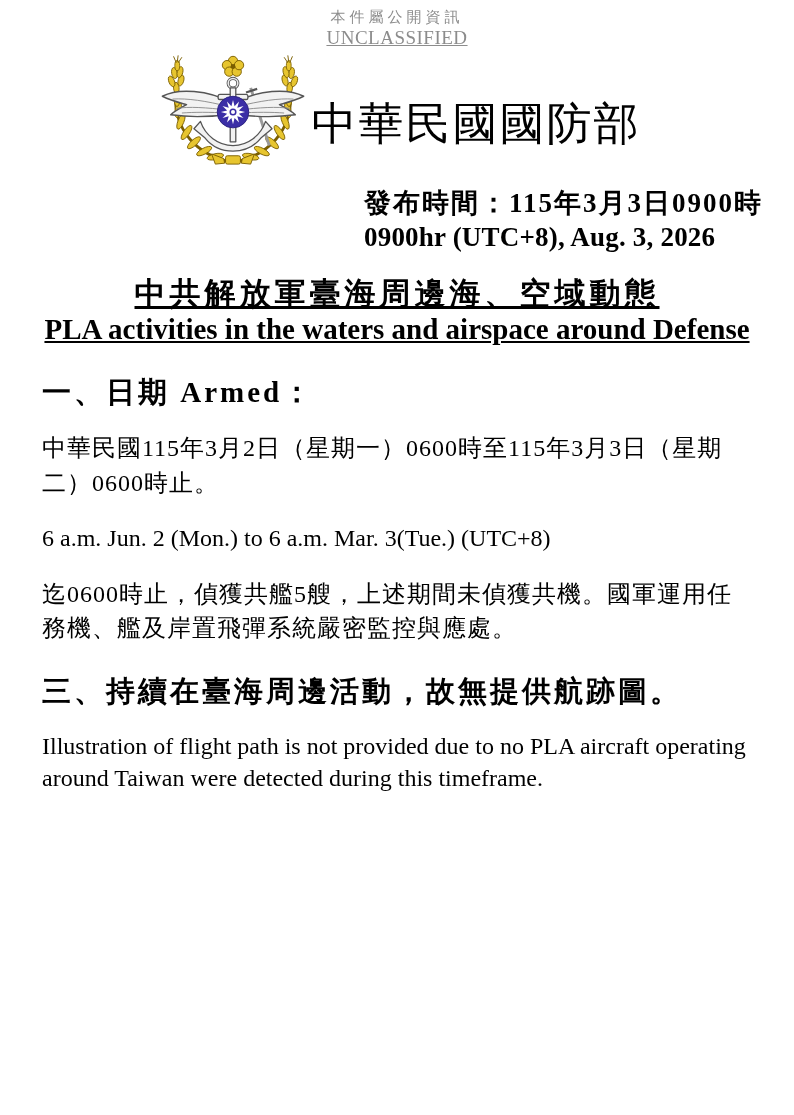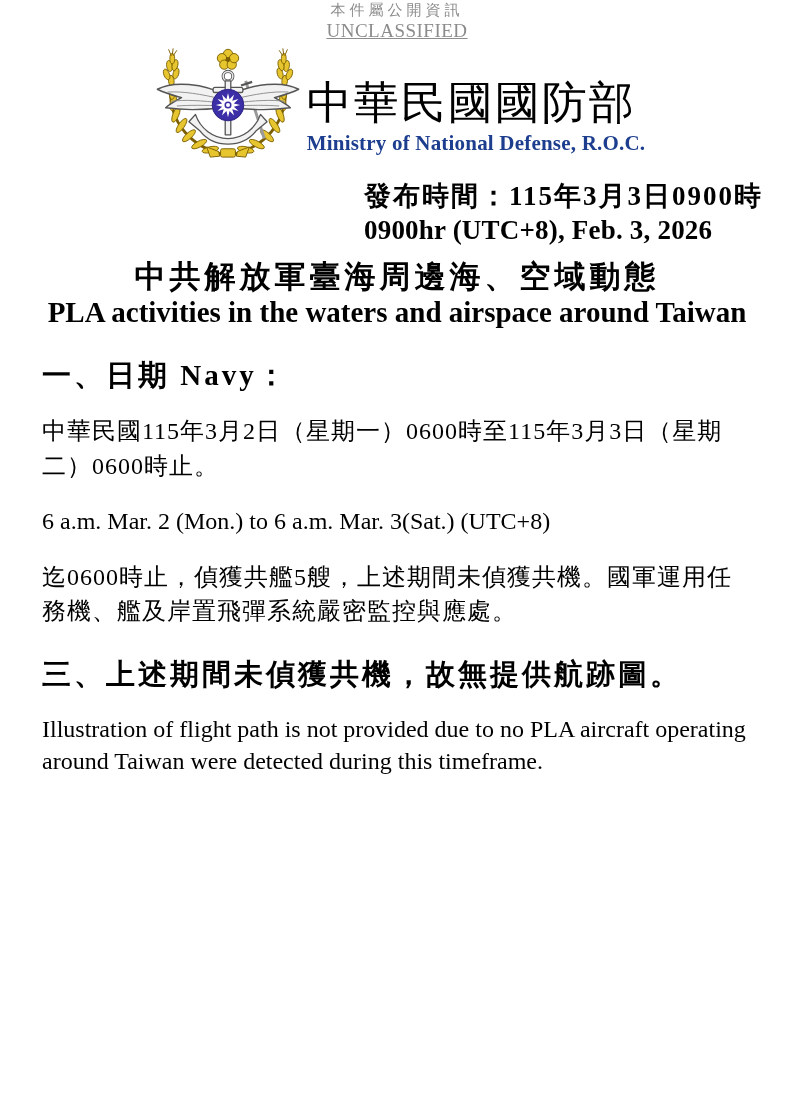--- a/index.html
+++ b/index.html
@@ -6,38 +6,38 @@
     margin: 0; padding: 0;
     width: 794px; height: 1115px;
     background: #ffffff;
     color: #000;
     font-family: "Liberation Serif", "DejaVu Serif", serif;
     overflow: hidden;
   }
   .page { width: 794px; height: 1115px; position: relative; }
 
   
-  .classification { text-align: center; color: var(--classification-gray, #8c8c8c); }
+  .classification { text-align: center; padding-top: 7px; color: var(--classification-gray, #8c8c8c); }
   .cls-zh { font-size: 15px; letter-spacing: 4px; line-height: 1.35; }
   .cls-en { font-size: 19px; letter-spacing: 0.5px; line-height: 1.15; text-decoration: underline; }
 
   
   .header-row { display: flex; justify-content: center; align-items: center; margin-top: 4px; height: 120px; }
   .emblem { width: 158px; height: 118px; flex: 0 0 auto; }
   .org-block { margin-left: 0px; padding-top: 24px; }
   .org-zh { font-size: 45px; line-height: 1.05; letter-spacing: 2px; white-space: nowrap; }
   .org-en { font-size: 21px; font-weight: bold; color: var(--ministry-blue, #1d3e8f); margin-top: 3px; letter-spacing: 0.2px; }
 
   
   .release { margin: 14px 0 0 364px; font-size: 27px; line-height: 1.25; font-weight: bold; }
   .release-zh { letter-spacing: 2px; }
   .release-en { letter-spacing: 0.2px; }
 
   
-  .titles { text-align: center; margin-top: 10px; font-weight: bold; }
+  .titles { text-align: center; margin-top: 20px; font-weight: bold; text-decoration: underline; }
   .title-zh { font-size: 31px; letter-spacing: 4px; line-height: 1.2; }
   .title-en { font-size: 29px; line-height: 1.2; }
 
   
   .content { margin: 24px 42px 0 42px; }
   .sec-heading { margin: 28px 0 0 0; font-size: 29px; font-weight: bold; letter-spacing: 3px; line-height: 1.2; }
   .para { margin: 22px 0 0 0; font-size: 24px; }
   .para.zh { line-height: 1.45; letter-spacing: 1px; }
   .para.en { line-height: 1.32; letter-spacing: 0px; }
 </style>
@@ -122,42 +122,41 @@
 
       <g fill="#e7c52f" stroke="#7a5e00" stroke-width="1">
         <path d="M75,112 L62,107 L66,118 L76,117 Z"></path>
         <path d="M95,112 L108,107 L104,118 L94,117 Z"></path>
         <rect x="77" y="109" width="16" height="9" rx="2"></rect>
       </g>
     </svg>
 
     <div class="org-block">
       <div class="org-zh">中華民國國防部</div>
-      <div class="org-en">Ministry of National Defense, R.O.C.</div>
     </div>
   </div>
 
   <div class="release">
     <div class="release-zh">發布時間：115年3月3日0900時</div>
-    <div class="release-en">0900hr (UTC+8), Feb. 3, 2026</div>
+    <div class="release-en">0900hr (UTC+8), Aug. 3, 2026</div>
   </div>
 
   <div class="titles">
     <div class="title-zh">中共解放軍臺海周邊海、空域動態</div>
-    <div class="title-en">PLA activities in the waters and airspace around Taiwan</div>
+    <div class="title-en">PLA activities in the waters and airspace around Defense</div>
   </div>
 
   <div class="content">
       <section>
-        <h2 class="sec-heading">一、日期 Navy：</h2>
+        <h2 class="sec-heading">一、日期 Armed：</h2>
         <p class="para zh">中華民國115年3月2日（星期一）0600時至115年3月3日（星期二）0600時止。</p>
-        <p class="para en">6 a.m. Mar. 2 (Mon.) to 6 a.m. Mar. 3(Sat.) (UTC+8)</p>
+        <p class="para en">6 a.m. Jun. 2 (Mon.) to 6 a.m. Mar. 3(Tue.) (UTC+8)</p>
       </section>
       <section>
         <p class="para zh">迄0600時止，偵獲共艦5艘，上述期間未偵獲共機。國軍運用任務機、艦及岸置飛彈系統嚴密監控與應處。</p>
       </section>
       <section>
-        <h2 class="sec-heading">三、上述期間未偵獲共機，故無提供航跡圖。</h2>
+        <h2 class="sec-heading">三、持續在臺海周邊活動，故無提供航跡圖。</h2>
         <p class="para en">Illustration of flight path is not provided due to no PLA aircraft operating around Taiwan were detected during this timeframe.</p>
       </section>
     </div>
 
 </div>
 
 </body></html>

